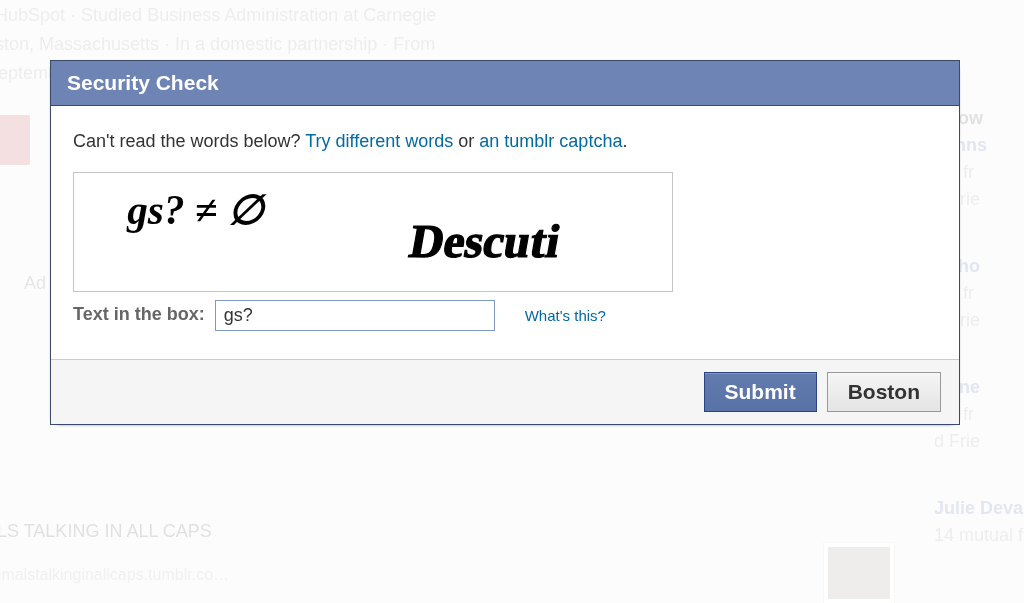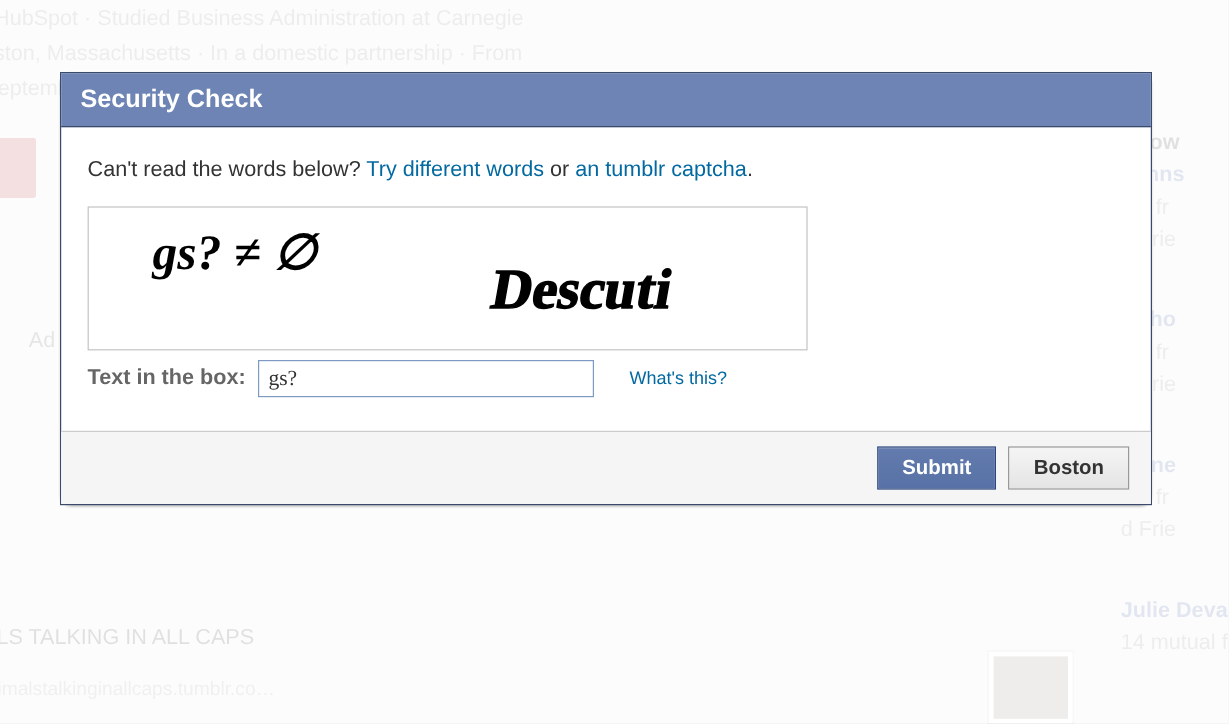--- a/index.html
+++ b/index.html
@@ -135,41 +135,41 @@
     font-size: 18px;
     color: #666;
     font-weight: bold;
   }
   .input-row input {
     font-size: 18px;
     padding: 4px 8px;
     border: 1px solid #7e9ac3;
     width: 280px;
     color: #333;
-    font-family: Liberation Serif, serif;
+    font-family: Liberation Sans, sans-serif;
     outline: none;
   }
   .whats-this {
     margin-left: 20px;
     color: #3b5998;
     cursor: pointer;
     font-size: 15px;
   }
 
   .dialog-footer {
     background: #f5f5f5;
     border-top: 1px solid #ccc;
     padding: 12px 18px;
     display: flex;
     justify-content: flex-end;
     gap: 10px;
   }
   .btn {
     font-family: inherit;
-    font-size: 17px;
+    font-size: 21px;
     font-weight: bold;
     padding: 7px 20px;
     border-radius: 0;
     cursor: pointer;
   }
   .btn-primary {
     background: #5b74a8;
     background: linear-gradient(#637bad, #5872a7);
     color: #fff;
     border: 1px solid #29447e;

